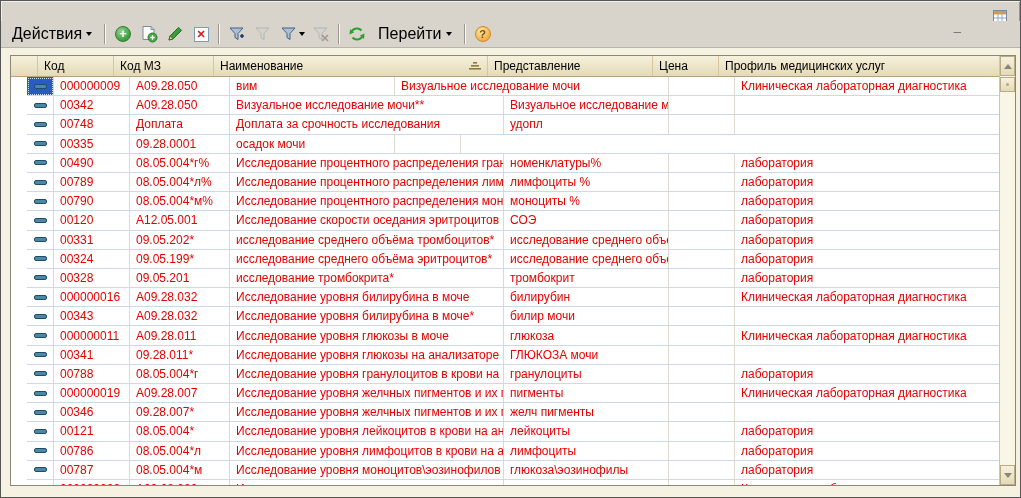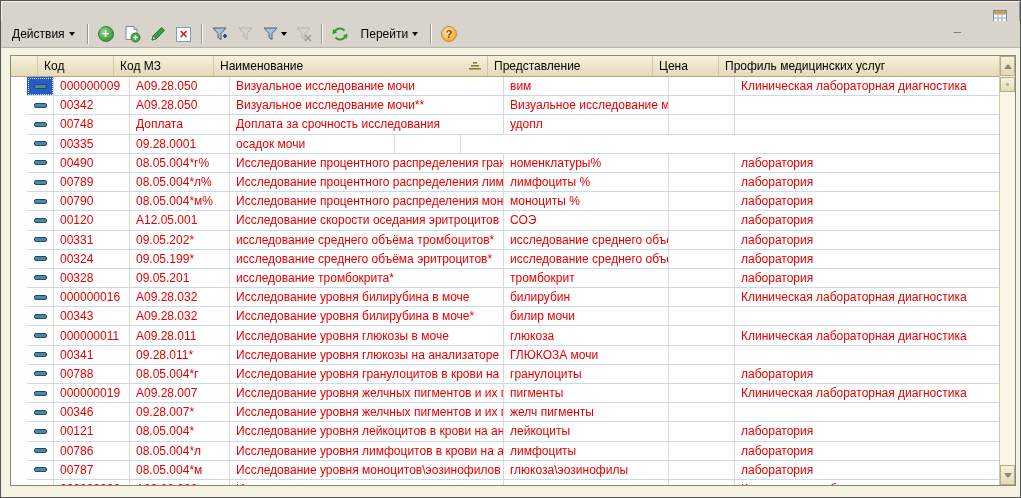--- a/index.html
+++ b/index.html
@@ -10,21 +10,21 @@
   .titlebar { height:20px; display:flex; align-items:flex-end; padding:9px 8px 0 6px;flex-direction:column; }
   .title-icon { width:14px; height:13px; margin-right:5px; flex:none; }
   .title-text { font-size:12px; font-weight:bold; color:#000; flex:1 1 auto; white-space:nowrap; overflow:hidden; }
   .winbtns { display:flex; align-items:center; gap:12px; margin-right:6px; }
   .wbtn { color:#1c1c1c; font-size:13px; line-height:12px; cursor:default; font-weight:bold; }
   .wbtn.min { transform:translateY(-2px); }
   .wbtn.max { width:10px; height:9px; border:2px solid #1c1c1c; font-size:0; }
   
   .toolbar { height:27px; display:flex; align-items:center; padding:0 4px; gap:2px;
              border-bottom:1px solid #b8b4ac; background:#d8d4cc; }
-  .tbtn { display:flex; align-items:center; gap:4px; height:22px; padding:0 6px; font-size:12px; color:#000;
+  .tbtn { display:flex; align-items:center; gap:4px; height:22px; padding:0 6px; font-size:16px; color:#000;
           background:transparent; border:1px solid transparent; cursor:default; white-space:nowrap; }
   .caret { width:0; height:0; border-left:3px solid transparent; border-right:3px solid transparent; border-top:4px solid #000; }
   .ibtn { width:24px; height:22px; display:flex; align-items:center; justify-content:center; border:1px solid transparent; }
   .ibtn.with-dd { width:30px; gap:1px; }
   .ibtn.disabled { opacity:.55; filter:grayscale(.8); }
   .tsep { width:2px; height:20px; border-left:1px solid #9a968e; border-right:1px solid #fbfaf8; margin:0 3px; }
   .icon-add-circle { width:16px; height:16px; border-radius:50%; background:radial-gradient(circle at 35% 30%, #8fd08f, #3f9e3f 70%);
           border:1px solid #2d7a2d; color:#fff; font-size:13px; line-height:14px; font-weight:bold; text-align:center; }
   .icon-help-circle { width:16px; height:16px; border-radius:50%; background:radial-gradient(circle at 38% 32%, #ffe9b0, #f2a93c 75%);
           border:1px solid #cf8a1f; color:#7c4a00; font-size:11px; line-height:15px; font-weight:bold; text-align:center; }
@@ -178,22 +178,22 @@
           <div class="hcell c-price">Цена</div>
           <div class="hcell c-profile">Профиль медицинских услуг</div>
         </div>
         <div class="gbody">
             <div class="trow">
               <div class="cell c-icon sel">
                 <span class="dash"></span>
               </div>
               <div class="cell c-code">000000009</div>
               <div class="cell c-mz">A09.28.050</div>
+              <div class="cell c-repr">вим</div>
               <div class="cell c-name">Визуальное исследование мочи</div>
-              <div class="cell c-repr">вим</div>
               <div class="cell c-price"></div>
               <div class="cell c-profile">Клиническая лабораторная диагностика</div>
             </div>
             <div class="trow">
               <div class="cell c-icon">
                 <span class="dash"></span>
               </div>
               <div class="cell c-code">00342</div>
               <div class="cell c-mz">A09.28.050</div>
               <div class="cell c-name">Визуальное исследование мочи**</div>

